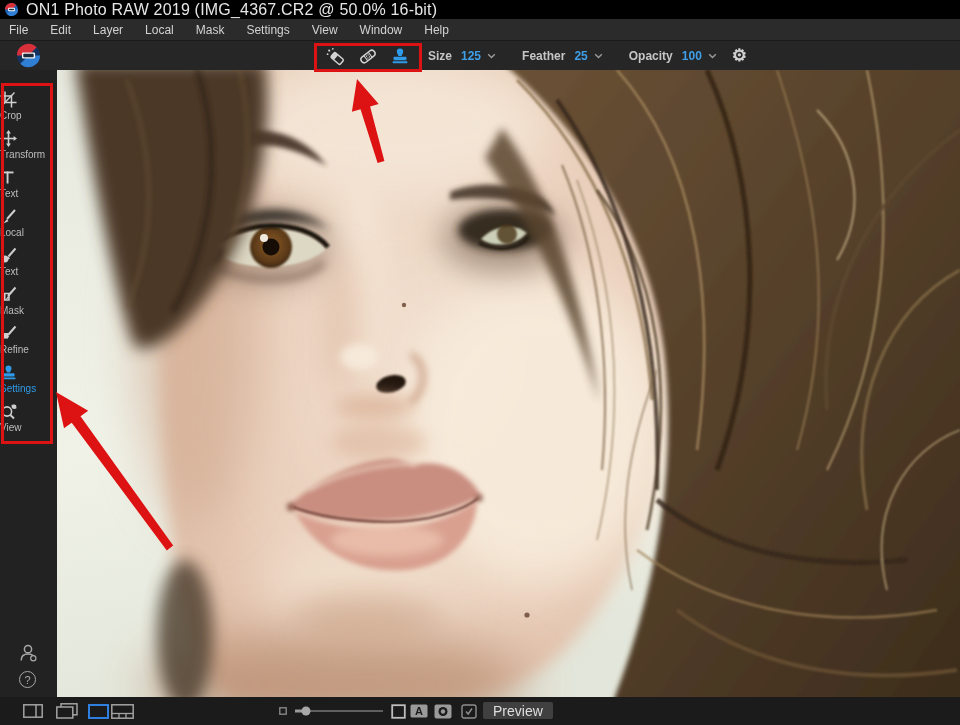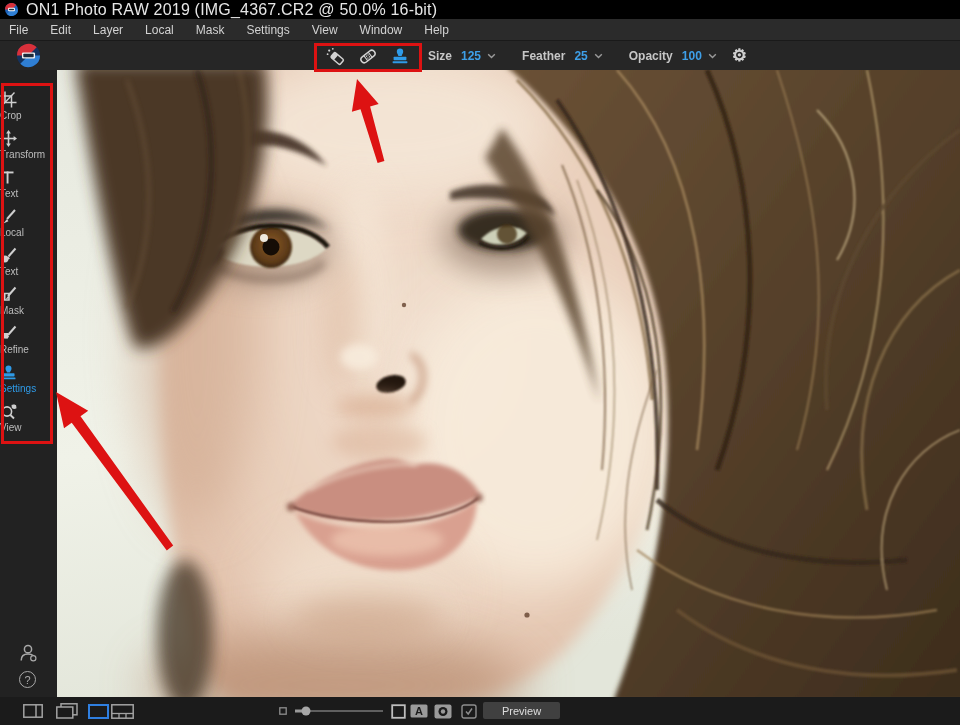--- a/index.html
+++ b/index.html
@@ -48,22 +48,22 @@
     border:1.4px solid #a9a9a9; border-radius:50%; color:#a9a9a9; font-size:11px;
     display:flex; align-items:center; justify-content:center; cursor:pointer; }
 
   .canvas { position:relative; width:903px; height:627px; background:#e9ece2; overflow:hidden; }
   .canvas svg { display:block; }
 
   
   .bottombar { position:absolute; left:0; top:697px; width:960px; height:28px;
     background:#1b1b1b; }
   .bb { position:absolute; top:0; height:28px; display:flex; align-items:center; cursor:pointer; }
-  .previewbtn { position:absolute; left:483px; top:5px; height:17px; padding:0 19px;
-    background:#404040; border-radius:2px; color:#dedede; font-size:11px;
+  .previewbtn { position:absolute; left:483px; top:5px; height:17px; padding:0 10px;
+    background:#404040; border-radius:2px; color:#dedede; font-size:14px;
     display:flex; align-items:center; cursor:pointer; }
 
   
   .red-box { position:absolute; border:3px solid #dd1212; pointer-events:none; z-index:50; }
   #box-toolbar { left:314px; top:43px; width:108px; height:29px; }
   #box-sidebar { left:1px; top:83px; width:52px; height:361px; }
   #arrows { position:absolute; left:0; top:0; width:960px; height:725px;
     pointer-events:none; z-index:51; }
 </style>
 </head>

